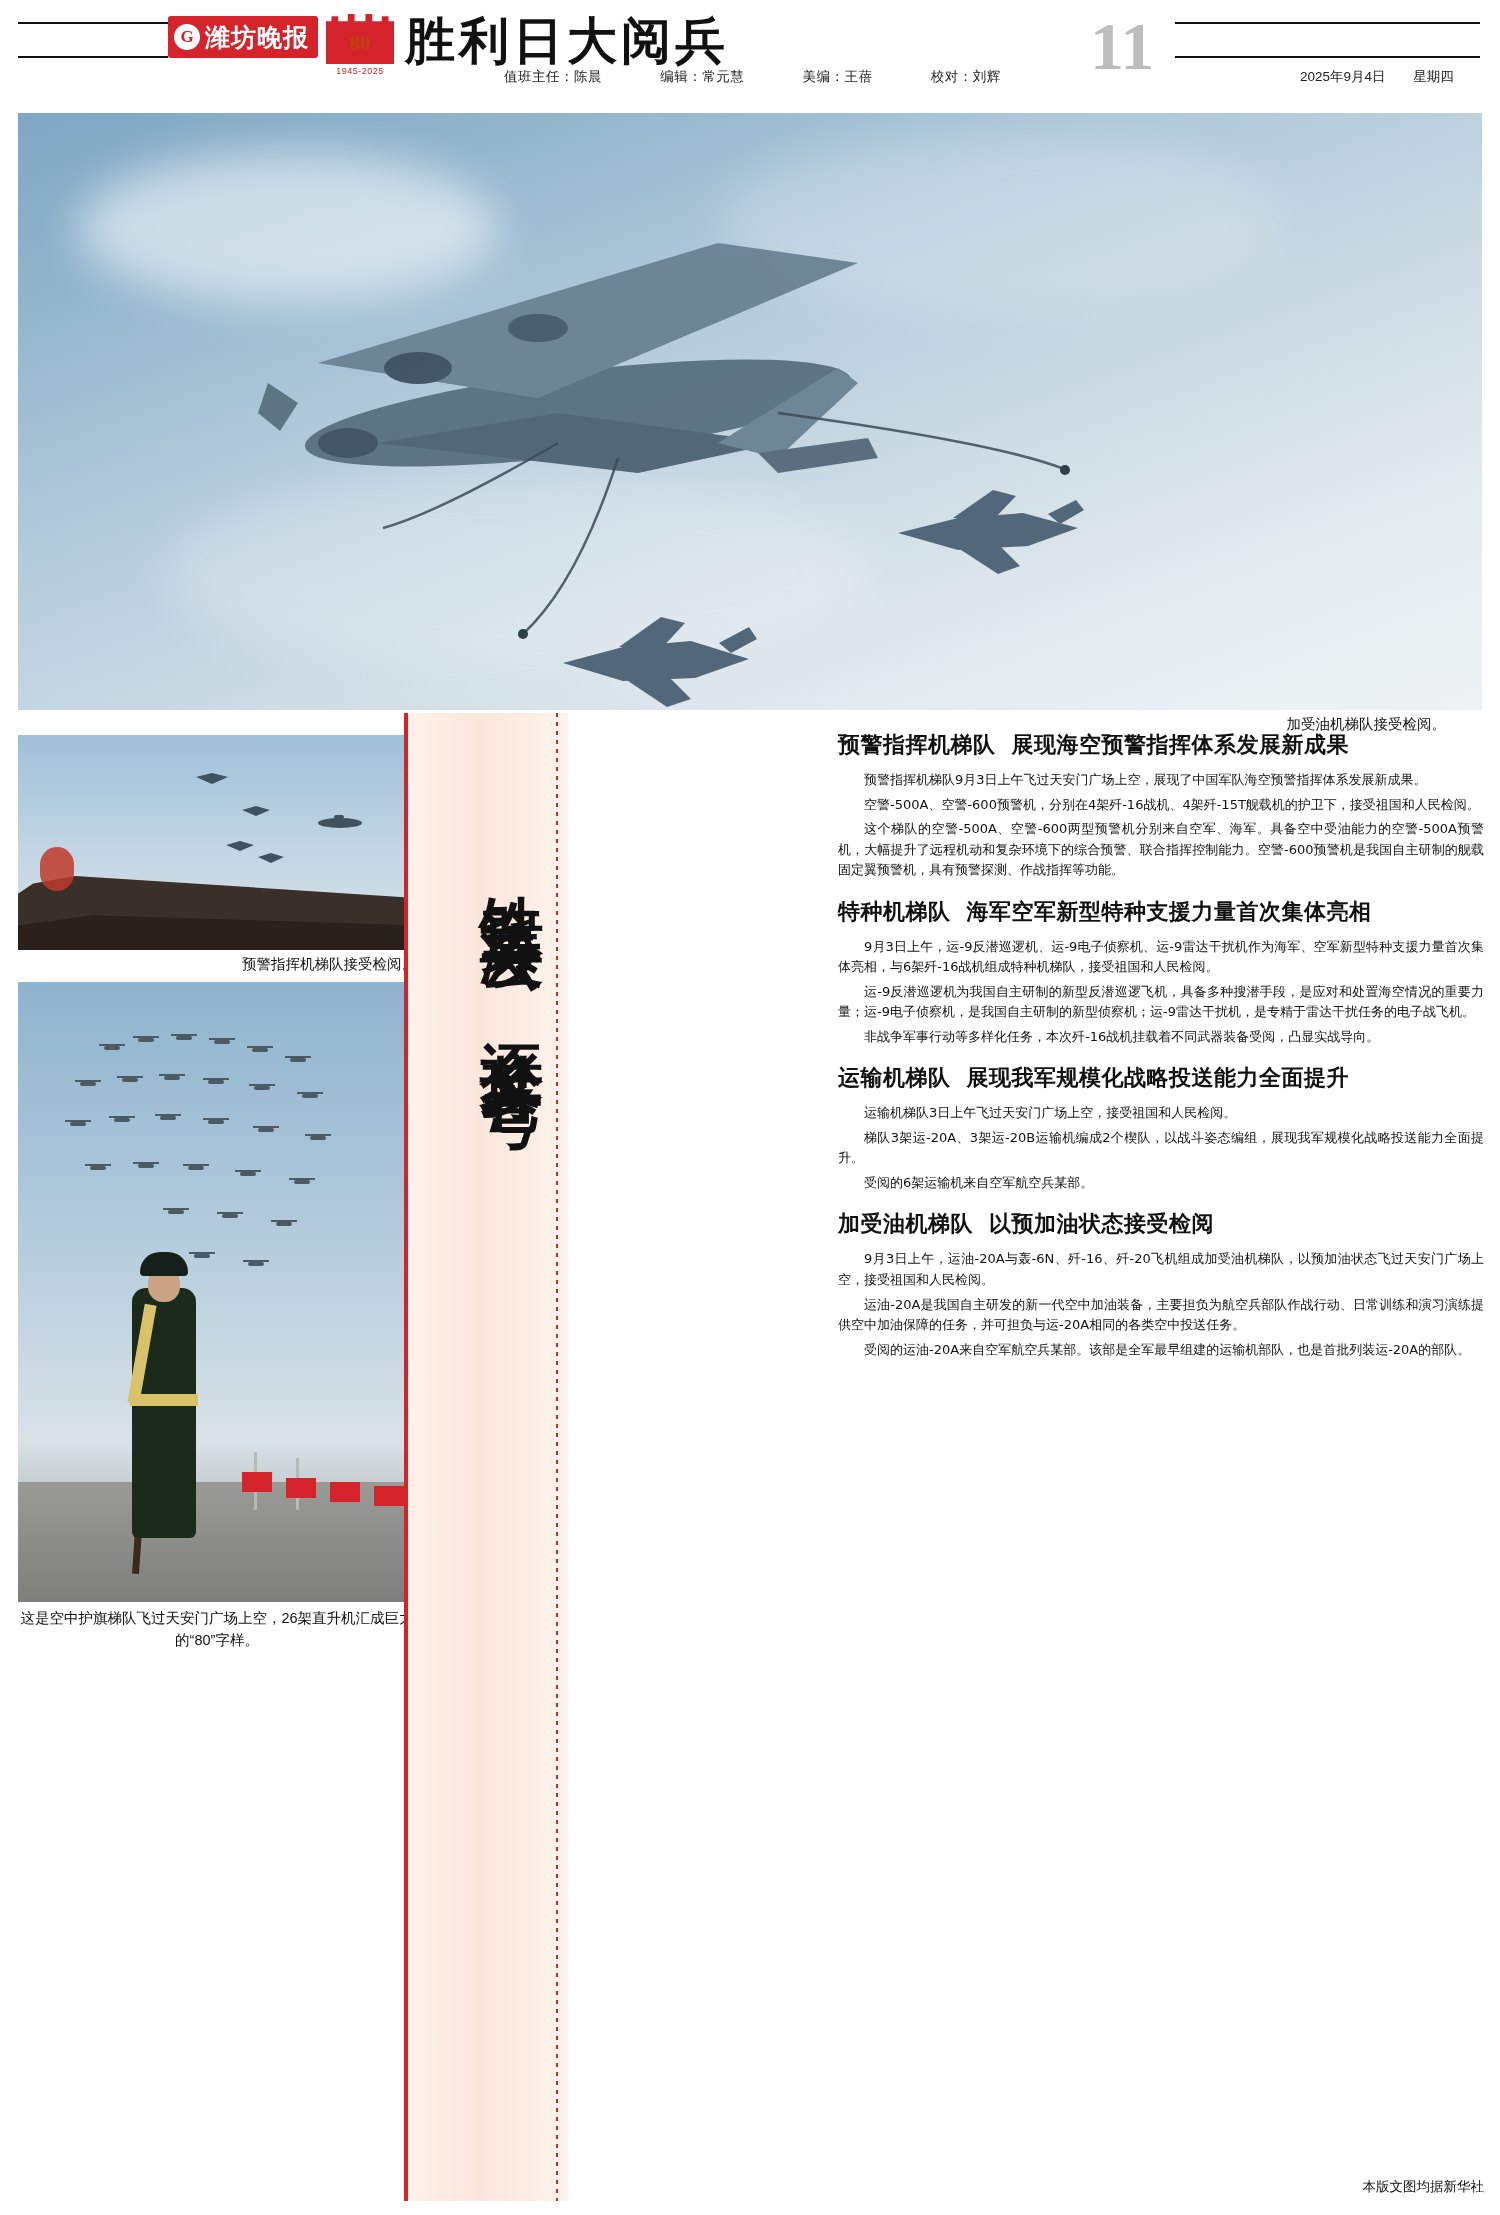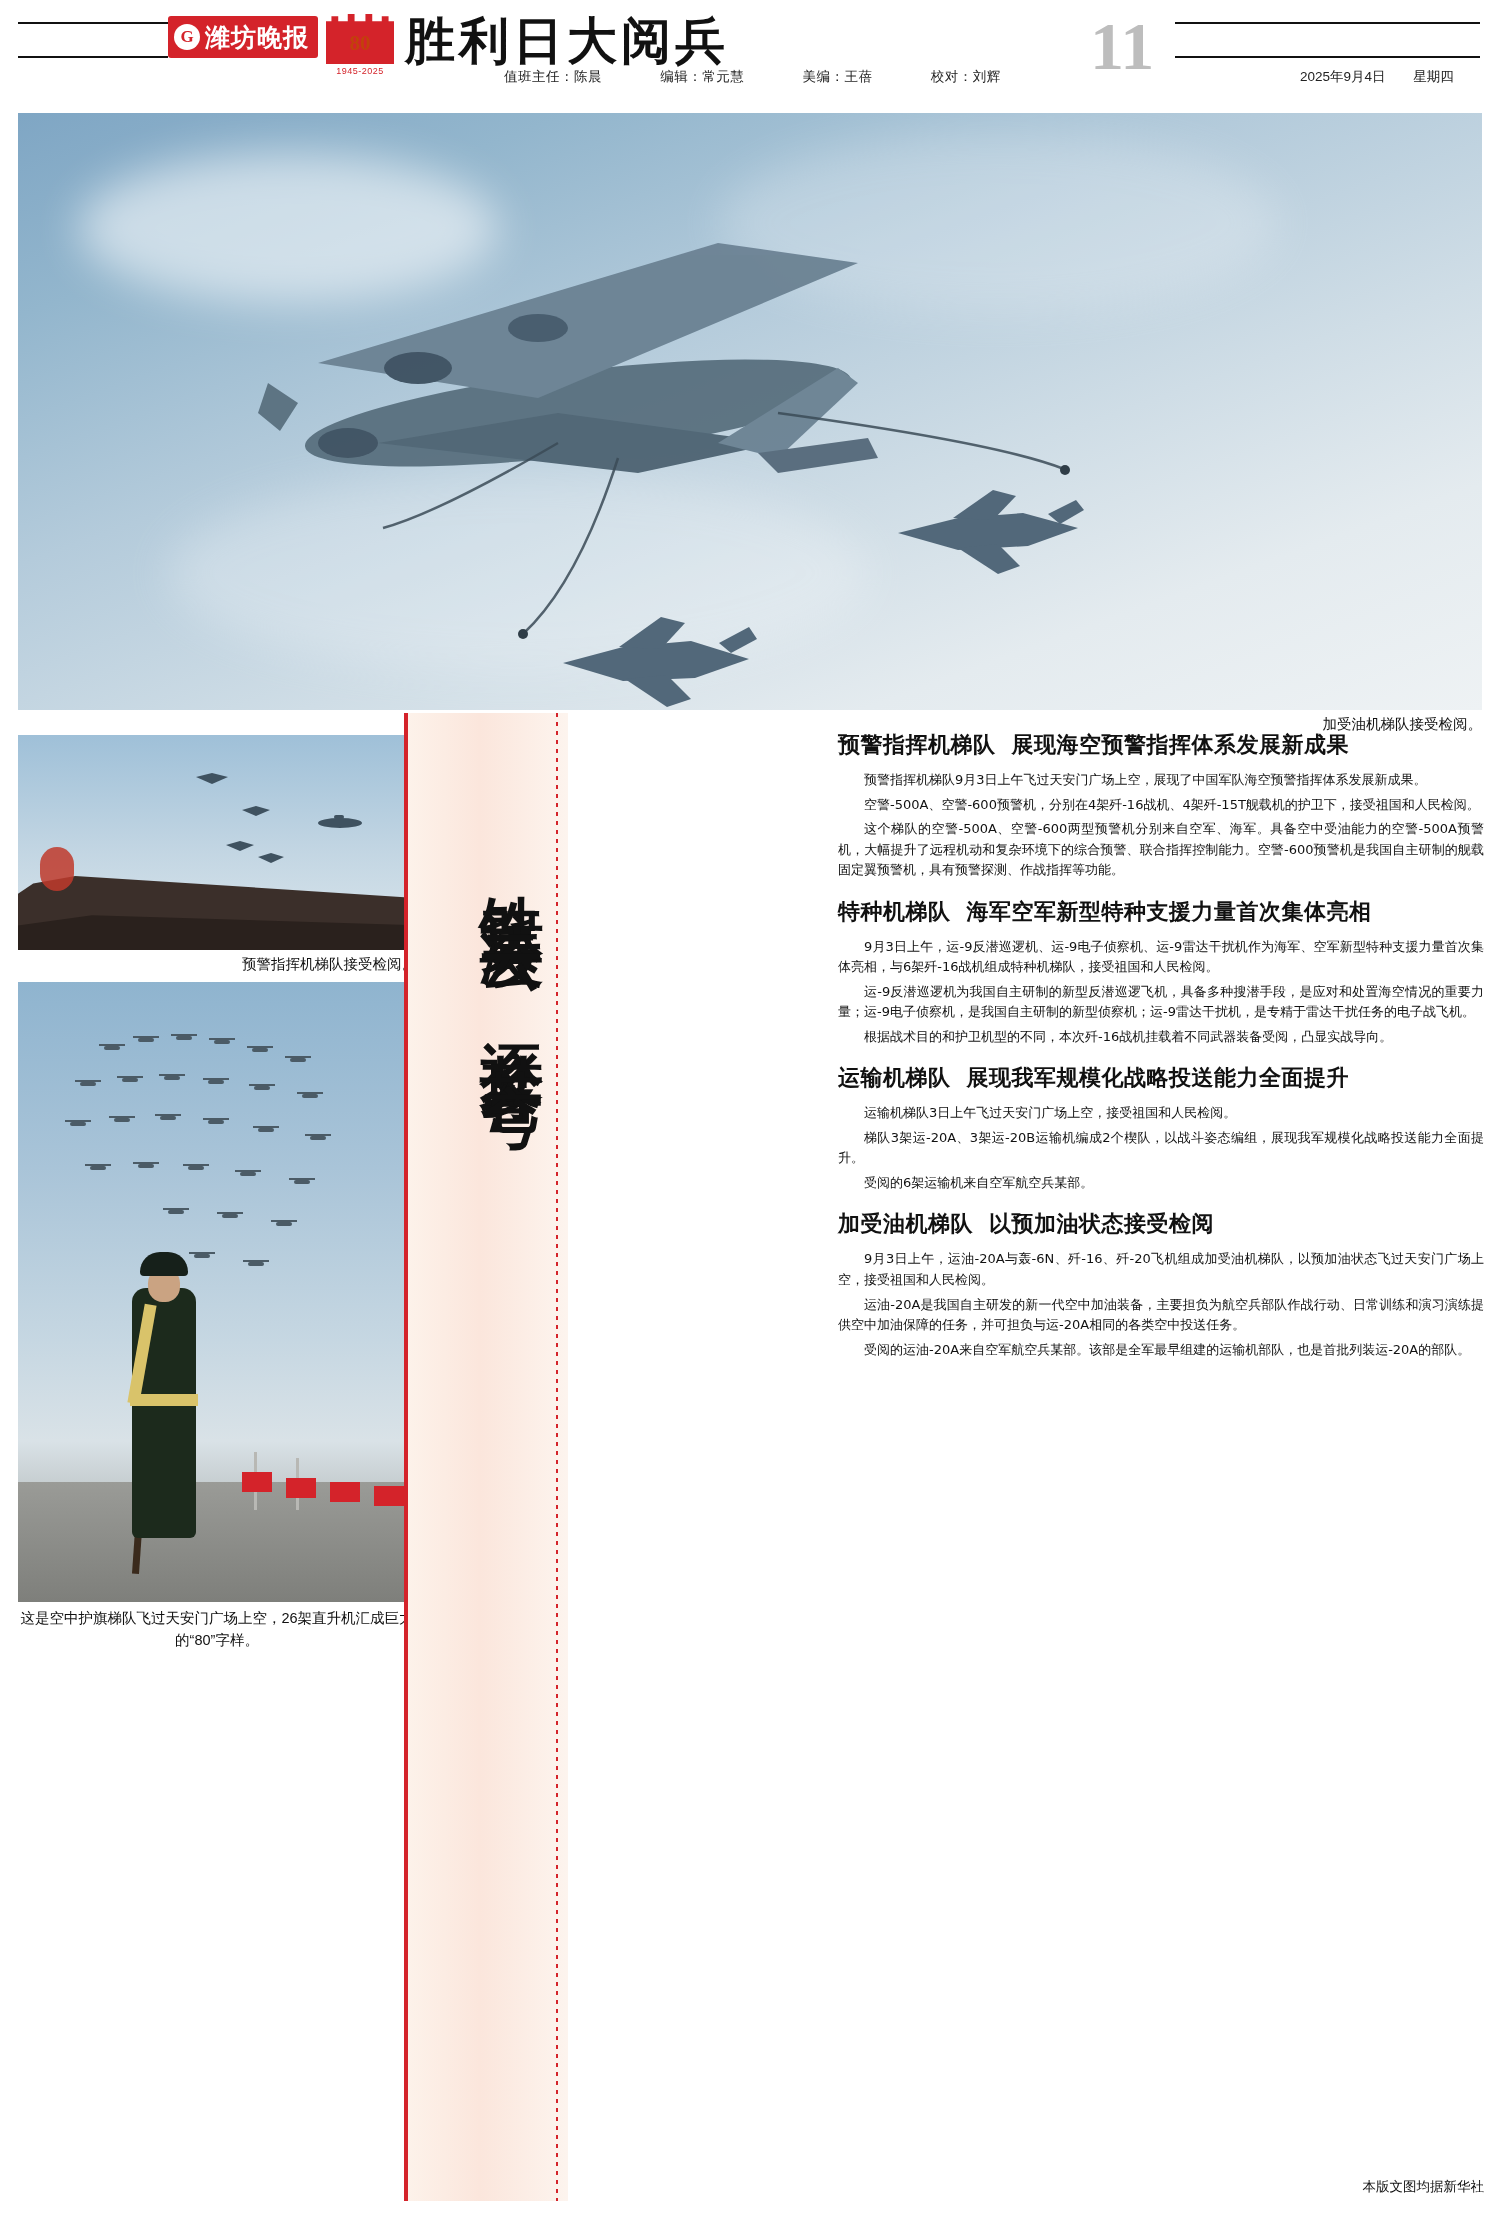--- a/index.html
+++ b/index.html
@@ -94,21 +94,21 @@
   }
   .sky-main {
     position:absolute; inset:0;
     background:linear-gradient(160deg,#7fa6c4 0%, #93b6cd 18%, #b4cbdb 40%, #cfdde6 62%, #e4ebef 80%, #eef2f4 100%);
   }
   .cloud {
     position:absolute; border-radius:50%;
     background:rgba(255,255,255,0.55); filter:blur(22px);
   }
   .cap-main {
-    position:absolute; left:1180px; top:715px; width:302px;
+    position:absolute; left:1144px; top:715px; width:302px;
     font-size:14.5px; text-align:right; color:#111;
   }
 
   
   .photo-2 {
     position:absolute; left:18px; top:735px; width:398px; height:215px; overflow:hidden;
   }
   .sky-2 { position:absolute; inset:0; background:linear-gradient(180deg,#9fc0d8 0%, #c3d6e3 55%, #dbe6ec 100%); }
   .roof {
     position:absolute; left:-10px; bottom:0; width:420px; height:95px;
@@ -395,21 +395,21 @@
     <p>空警-500A、空警-600预警机，分别在4架歼-16战机、4架歼-15T舰载机的护卫下，接受祖国和人民检阅。</p>
     <p>这个梯队的空警-500A、空警-600两型预警机分别来自空军、海军。具备空中受油能力的空警-500A预警机，大幅提升了远程机动和复杂环境下的综合预警、联合指挥控制能力。空警-600预警机是我国自主研制的舰载固定翼预警机，具有预警探测、作战指挥等功能。</p>
   </div>
 
   <div class="sec">
     <div class="sec-head">
       <span class="lead">特种机梯队</span><span>海军空军新型特种支援力量首次集体亮相</span>
     </div>
     <p>9月3日上午，运-9反潜巡逻机、运-9电子侦察机、运-9雷达干扰机作为海军、空军新型特种支援力量首次集体亮相，与6架歼-16战机组成特种机梯队，接受祖国和人民检阅。</p>
     <p>运-9反潜巡逻机为我国自主研制的新型反潜巡逻飞机，具备多种搜潜手段，是应对和处置海空情况的重要力量；运-9电子侦察机，是我国自主研制的新型侦察机；运-9雷达干扰机，是专精于雷达干扰任务的电子战飞机。</p>
-    <p>根据战术目的和护卫机型的不同，本次歼-16战机挂载着不同武器装备受阅，凸显实战导向。</p>
+    <p>非战争军事行动等多样化任务，本次歼-16战机挂载着不同武器装备受阅，凸显实战导向。</p>
   </div>
 
   <div class="sec">
     <div class="sec-head">
       <span class="lead">运输机梯队</span><span>展现我军规模化战略投送能力全面提升</span>
     </div>
     <p>运输机梯队3日上午飞过天安门广场上空，接受祖国和人民检阅。</p>
     <p>梯队3架运-20A、3架运-20B运输机编成2个楔队，以战斗姿态编组，展现我军规模化战略投送能力全面提升。</p>
     <p>受阅的6架运输机来自空军航空兵某部。</p>
   </div>

